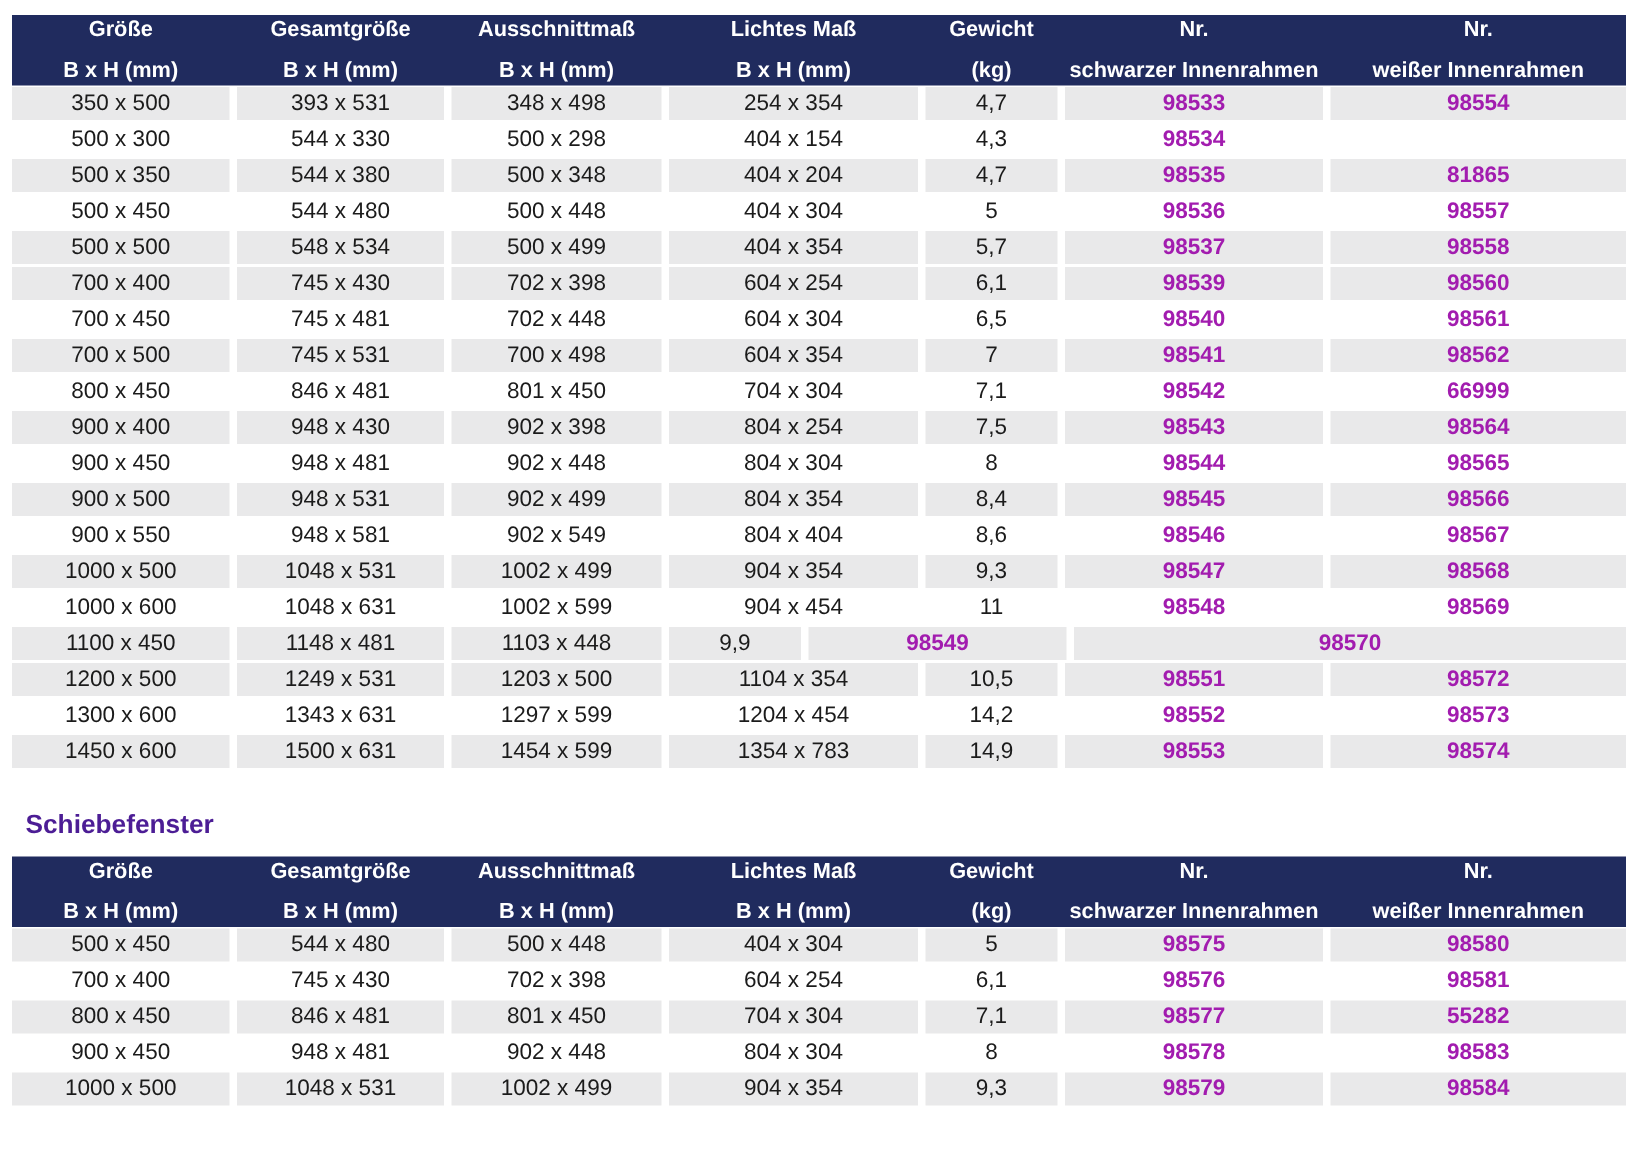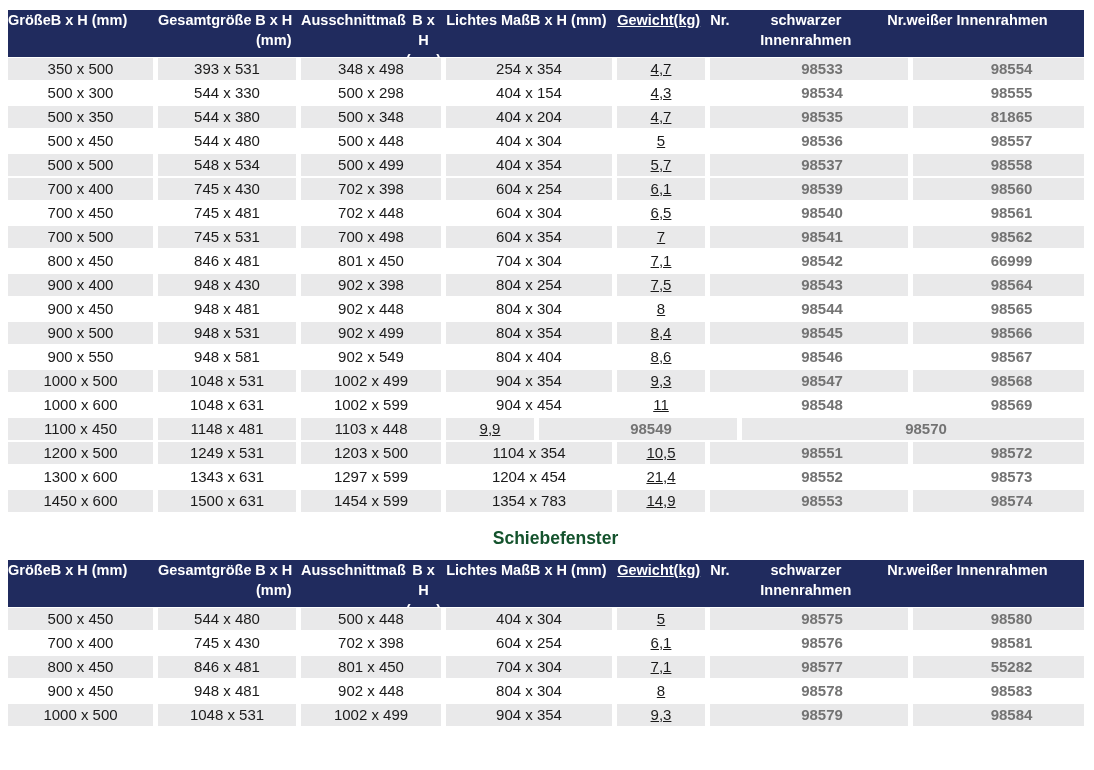--- a/index.html
+++ b/index.html
@@ -21,57 +21,57 @@
     background: #202b5e;
     color: #ffffff;
     font-weight: bold;
     height: 47px;
     font-size: 14.5px;
     line-height: 1.38;
     text-align: center;
   }
   .hcell {
     display: flex;
-    justify-content: flex-start;
+    flex-direction: column;
+    justify-content: space-between;
     height: 100%;
   }
 
   
   .trow {
     display: flex;
     gap: 5px;
     padding: 1px 0;
     height: 22px;
   }
   .tcell {
     text-align: center;
     line-height: 22px;
     font-size: 15px;
     color: #1b1b1b;
     background: #ffffff;
   }
   .trow.odd .tcell { background: #e9e9ea; }
-  .tcell.bold { font-weight: bold; color: #737373; padding-left: 26px; }
+  .tcell.bold { font-weight: bold; color: #a21caf; }
 
   
   .c0 { flex: 0 0 145px; }
   .c1 { flex: 0 0 138px; }
   .c2 { flex: 0 0 140px; }
   .c3 { flex: 0 0 166px; }
-  .c4 { flex: 0 0 88px; text-decoration: underline;  }
+  .c4 { flex: 0 0 88px;  }
   .c5 { flex: 0 0 172px; }
   .c6 { flex: 1 1 auto;  }
 
   .section-title {
-    margin: 15px 0 12px 17px;
+    margin: 26px 0 12px 17px;
     font-size: 17.5px;
     font-weight: bold;
-    color: #14532d;
+    color: #4c1d95;
     line-height: 20px;
-    text-align: center;
   }
 </style>
 </head>
 <body>
 
 <div class="page">
 
   <div class="size-table">
     <div class="thead">
         <div class="hcell c0">
@@ -113,21 +113,20 @@
           <div class="tcell c5 bold">98533</div>
           <div class="tcell c6 bold">98554</div>
         </div>
         <div class="trow">
           <div class="tcell c0">500 x 300</div>
           <div class="tcell c1">544 x 330</div>
           <div class="tcell c2">500 x 298</div>
           <div class="tcell c3">404 x 154</div>
           <div class="tcell c4">4,3</div>
           <div class="tcell c5 bold">98534</div>
-          <div class="tcell c6 bold">98555</div>
         </div>
         <div class="trow odd">
           <div class="tcell c0">500 x 350</div>
           <div class="tcell c1">544 x 380</div>
           <div class="tcell c2">500 x 348</div>
           <div class="tcell c3">404 x 204</div>
           <div class="tcell c4">4,7</div>
           <div class="tcell c5 bold">98535</div>
           <div class="tcell c6 bold">81865</div>
         </div>
@@ -254,21 +253,21 @@
           <div class="tcell c3">1104 x 354</div>
           <div class="tcell c4">10,5</div>
           <div class="tcell c5 bold">98551</div>
           <div class="tcell c6 bold">98572</div>
         </div>
         <div class="trow">
           <div class="tcell c0">1300 x 600</div>
           <div class="tcell c1">1343 x 631</div>
           <div class="tcell c2">1297 x 599</div>
           <div class="tcell c3">1204 x 454</div>
-          <div class="tcell c4">21,4</div>
+          <div class="tcell c4">14,2</div>
           <div class="tcell c5 bold">98552</div>
           <div class="tcell c6 bold">98573</div>
         </div>
         <div class="trow odd">
           <div class="tcell c0">1450 x 600</div>
           <div class="tcell c1">1500 x 631</div>
           <div class="tcell c2">1454 x 599</div>
           <div class="tcell c3">1354 x 783</div>
           <div class="tcell c4">14,9</div>
           <div class="tcell c5 bold">98553</div>

